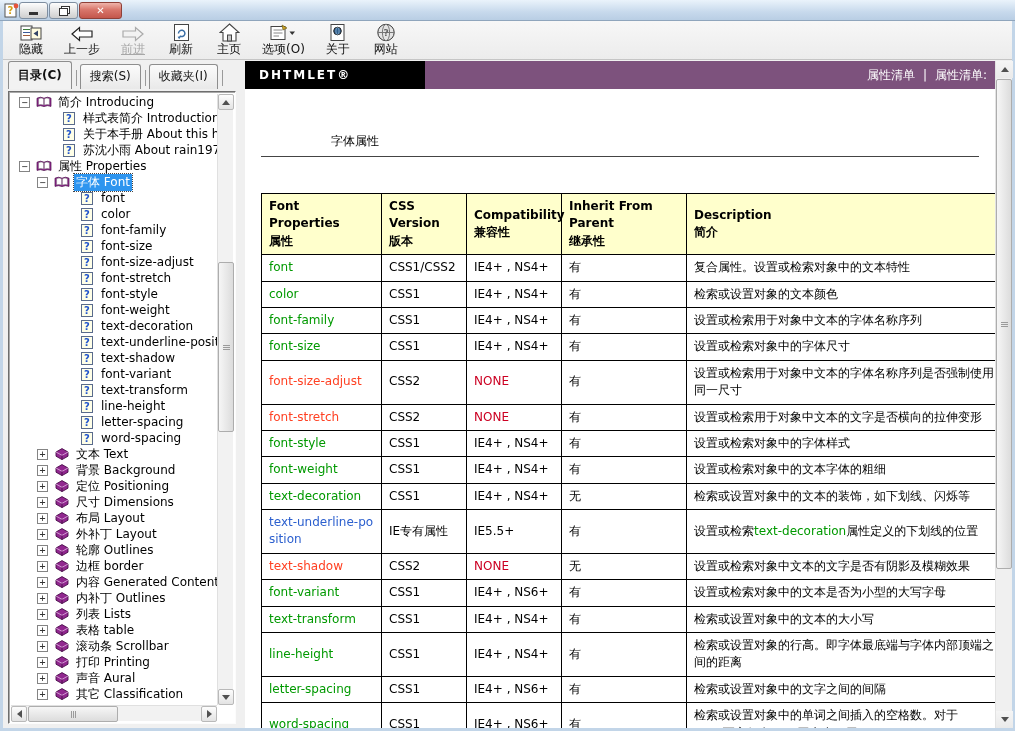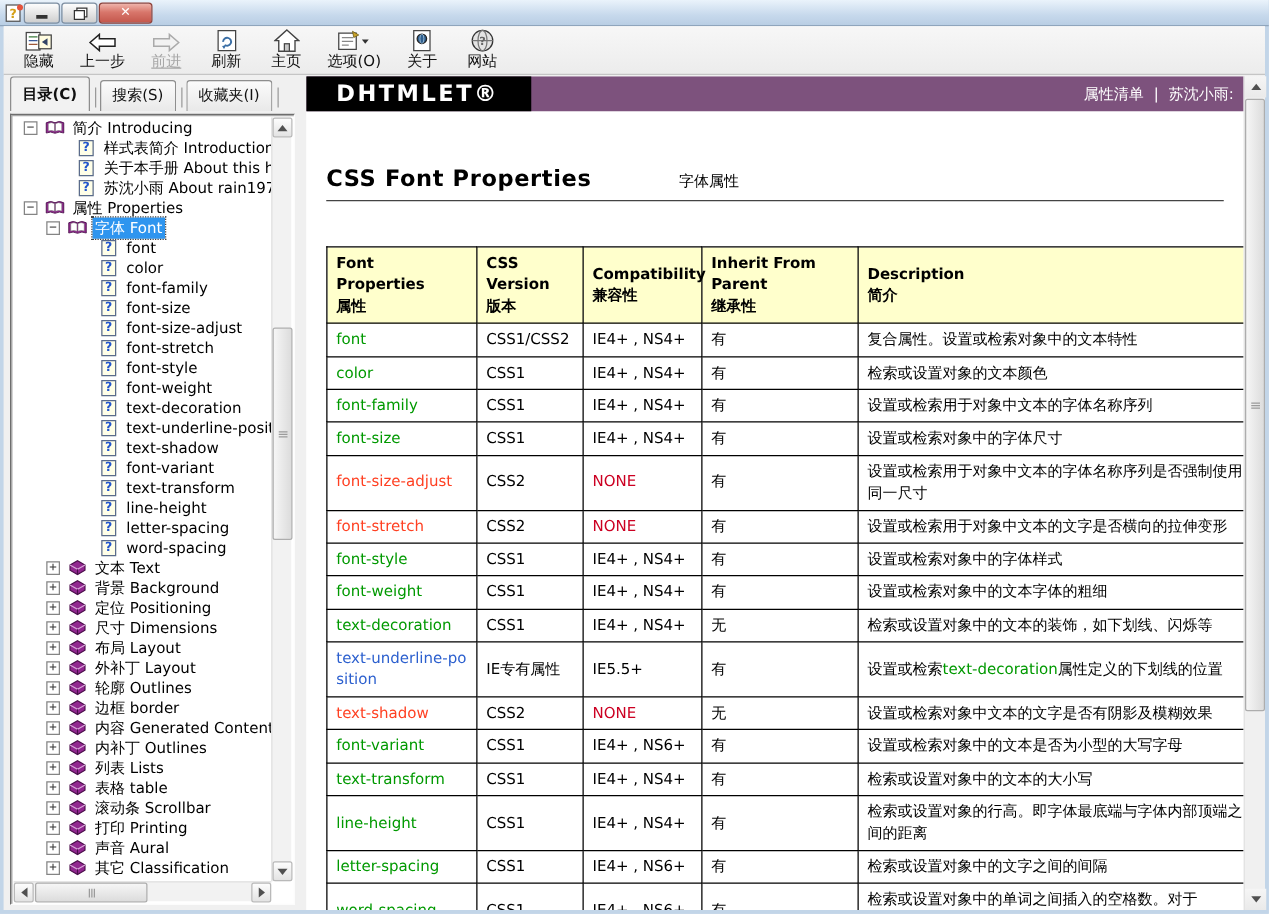--- a/index.html
+++ b/index.html
@@ -71,22 +71,22 @@
   .grip.h i { width:1px; height:7px; }
   .tri { width:0; height:0; }
   .tri.up { border-left:4px solid transparent; border-right:4px solid transparent; border-bottom:5px solid #505050; }
   .tri.down { border-left:4px solid transparent; border-right:4px solid transparent; border-top:5px solid #505050; }
   .tri.left { border-top:4px solid transparent; border-bottom:4px solid transparent; border-right:5px solid #505050; }
   .tri.right { border-top:4px solid transparent; border-bottom:4px solid transparent; border-left:5px solid #505050; }
 
   
   .content { position:absolute; left:242px; top:0; right:17px; bottom:0; background:#fff; overflow:hidden; }
   .banner { position:absolute; top:0; left:0; right:0; height:28px; background:#7D527D; display:flex; align-items:center; }
-  .brand-box { width:180px; height:28px; background:#000; color:#fff; font-weight:bold; font-size:18px;
-    letter-spacing:2px; display:flex; align-items:center; padding-left:24px; }
+  .brand-box { width:180px; height:28px; background:#000; color:#fff; font-weight:bold; font-size:12px;
+    letter-spacing:2px; display:flex; align-items:center; padding-left:14px; }
   .banner-right { margin-left:auto; display:flex; align-items:center; gap:8px; color:#fff; font-size:12px; padding-right:8px; }
   .combo { width:192px; height:19px; background:#fff; border:1px solid #7F9DB9; display:flex; align-items:center; cursor:default; }
   .combo .val { flex:1; font-size:11px; font-weight:bold; color:#000; padding-left:4px; letter-spacing:0.5px; }
   .combo .drop { width:17px; height:17px; background:linear-gradient(#FDFDFD,#DCDCDC); border-left:1px solid #A0B4C8;
     display:flex; align-items:center; justify-content:center; }
 
   .page { position:absolute; top:28px; left:0; right:0; bottom:0; padding:44px 16px 0 16px; overflow:hidden; }
   .doc-title-row { display:flex; align-items:baseline; }
   .doc-title { font-size:18px; font-weight:bold; color:#000; letter-spacing:0.5px; }
   .doc-subtitle { font-size:12px; color:#000; margin-left:70px; }
@@ -487,27 +487,26 @@
           </div>
         </div>
       </div>
 
       <div class="content">
         <div class="banner">
           <div class="brand-box">DHTMLET®</div>
           <div class="banner-right">
             <span>属性清单</span>
             <span>|</span>
-            <span>苏沈小雨:</span>
+            <span>属性清单:</span>
           </div>
         </div>
 
         <div class="page">
           <div class="doc-title-row">
-            <span class="doc-title">CSS Font Properties</span>
             <span class="doc-subtitle">字体属性</span>
           </div>
           <div class="doc-rule"></div>
 
           <table class="props">
             <colgroup>
                 <col class="c0">
                 <col class="c1">
                 <col class="c2">
                 <col class="c3">

